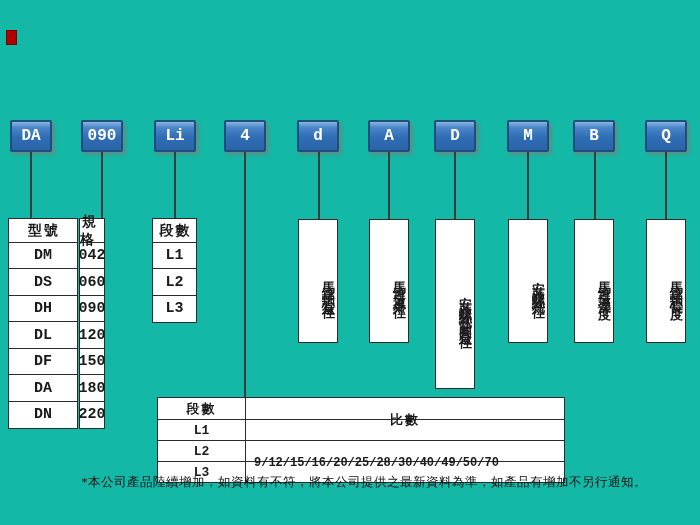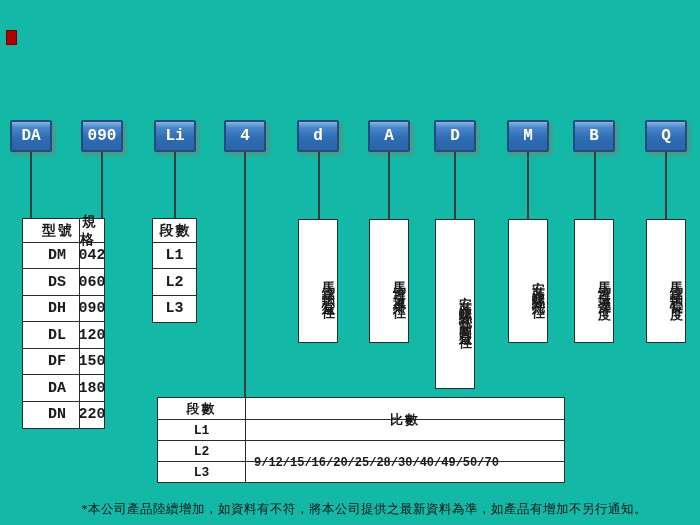--- a/index.html
+++ b/index.html
@@ -42,21 +42,21 @@
   .rrow{display:flex;height:21px;box-sizing:border-box;}
   .rrow + .rrow{border-top:1.5px solid #2b2b2b;}
   .rc1{width:88px;box-sizing:border-box;border-right:1.5px solid #2b2b2b;
        display:flex;align-items:center;justify-content:center;
        font:bold 13px "Liberation Mono",monospace;}
   .rc1.cjk,.rc2.cjk{font:bold 13px "Liberation Serif",serif;letter-spacing:2px;}
   .rc2{flex:1;display:flex;align-items:center;padding-left:8px;
        font:bold 12px "Liberation Mono",monospace;margin-top:22px;}
   .rc2.cjk{justify-content:center;padding-left:0;}
 
-  .footnote{position:absolute;left:0;right:0;top:501px;text-align:center;
+  .footnote{position:absolute;left:0;right:0;top:474px;text-align:center;
             font:12.5px "Liberation Serif",serif;letter-spacing:.5px;color:#111;padding-left:28px;}
 </style>
 </head>
 <body>
 
 <div class="stage">
 
   <div class="redmark"></div>
 
   <div class="tbox" style="left:10px">DA</div>
@@ -74,21 +74,21 @@
   <div class="vline" style="left:101px;top:152px;height:66px"></div>
   <div class="vline" style="left:174px;top:152px;height:66px"></div>
   <div class="vline" style="left:244px;top:152px;height:245px"></div>
   <div class="vline" style="left:318px;top:152px;height:67px"></div>
   <div class="vline" style="left:388px;top:152px;height:67px"></div>
   <div class="vline" style="left:454px;top:152px;height:67px"></div>
   <div class="vline" style="left:527px;top:152px;height:67px"></div>
   <div class="vline" style="left:594px;top:152px;height:67px"></div>
   <div class="vline" style="left:665px;top:152px;height:67px"></div>
 
-  <div class="col" style="left:22px;width:70px">
+  <div class="col" style="left:8px;width:70px">
     <div class="cell hdr">型號</div>
     <div class="cell">DM</div>
     <div class="cell">DS</div>
     <div class="cell">DH</div>
     <div class="cell">DL</div>
     <div class="cell">DF</div>
     <div class="cell">DA</div>
     <div class="cell">DN</div>
   </div>
 

